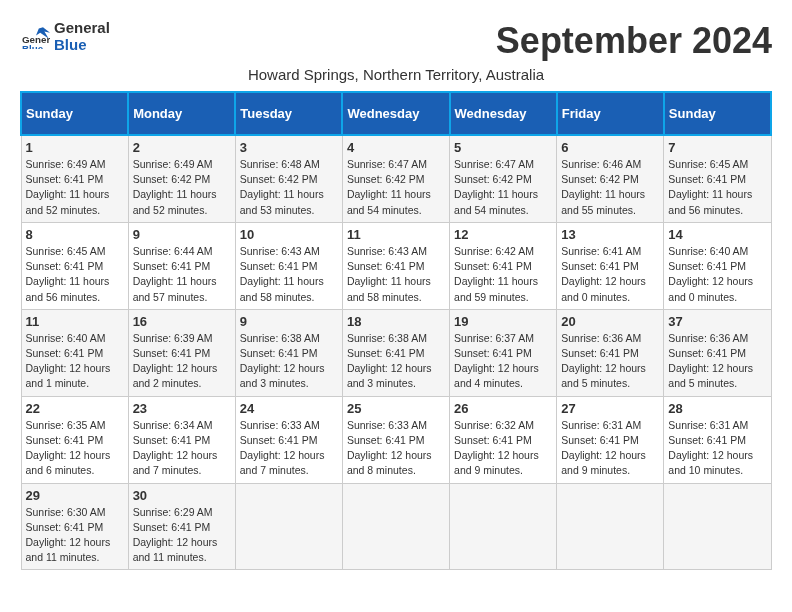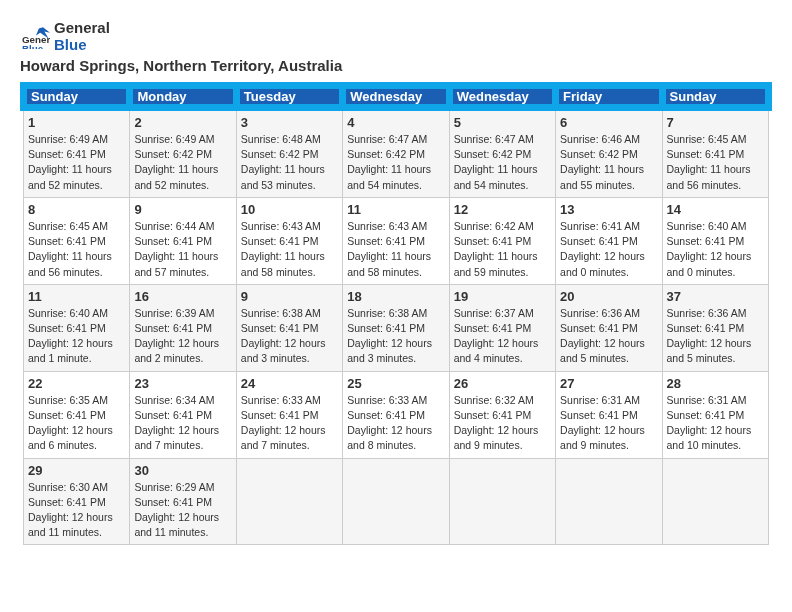--- a/index.html
+++ b/index.html
@@ -27,39 +27,38 @@
       height: 24px;
       margin-left: 2px;
     }
     .month-title {
       font-size: 36px;
       font-weight: bold;
       color: #333;
       text-align: right;
     }
     .subtitle {
-      text-align: left;
+      text-align: center;
       font-size: 15px;
       color: #333;
       margin-bottom: 8px;
-      font-weight: bold;
     }
     table {
       width: 100%;
       border-collapse: collapse;
       font-size: 11px;
     }
     thead tr th {
       background-color: #1a5fb4;
       color: #fff;
-      padding: 0 4px;
+      padding: 13px 4px;
       text-align: left;
       font-size: 13px;
       font-weight: bold;
-      border: 7px solid #0ea5e9;
+      border: 2px solid #0ea5e9;
     }
     tbody tr td {
       border: 1px solid #ccc;
       vertical-align: top;
       padding: 4px;
       width: calc(100% / 7);
       min-height: 80px;
     }
     tbody tr:nth-child(odd) td {
       background-color: #f5f5f5;
@@ -92,20 +91,21 @@
     <svg class="logo-bird" viewBox="0 0 40 32" xmlns="http://www.w3.org/2000/svg">
       <text x="0" y="24" font-size="14" fill="#333" font-family="Arial" font-weight="bold">General</text>
       <text x="0" y="38" font-size="14" fill="#1a5fb4" font-family="Arial" font-weight="bold">Blue</text>
       <polygon points="30,2 40,10 32,8 38,18 26,10 20,14 24,4" fill="#1a5fb4"></polygon>
     </svg>
     <div style="display:flex; flex-direction:column; line-height:1.1; margin-left:4px;">
       <span style="color:#333; font-size:15px; font-weight:bold;">General</span>
       <span style="color:#1a5fb4; font-size:15px; font-weight:bold;">Blue</span>
     </div>
   </div>
+  <div class="month-title">September 2024</div>
 </div>
 
 <div class="subtitle">Howard Springs, Northern Territory, Australia</div>
 
 <table>
   <thead>
     <tr>
       <th>Sunday</th>
       <th>Monday</th>
       <th>Tuesday</th>

